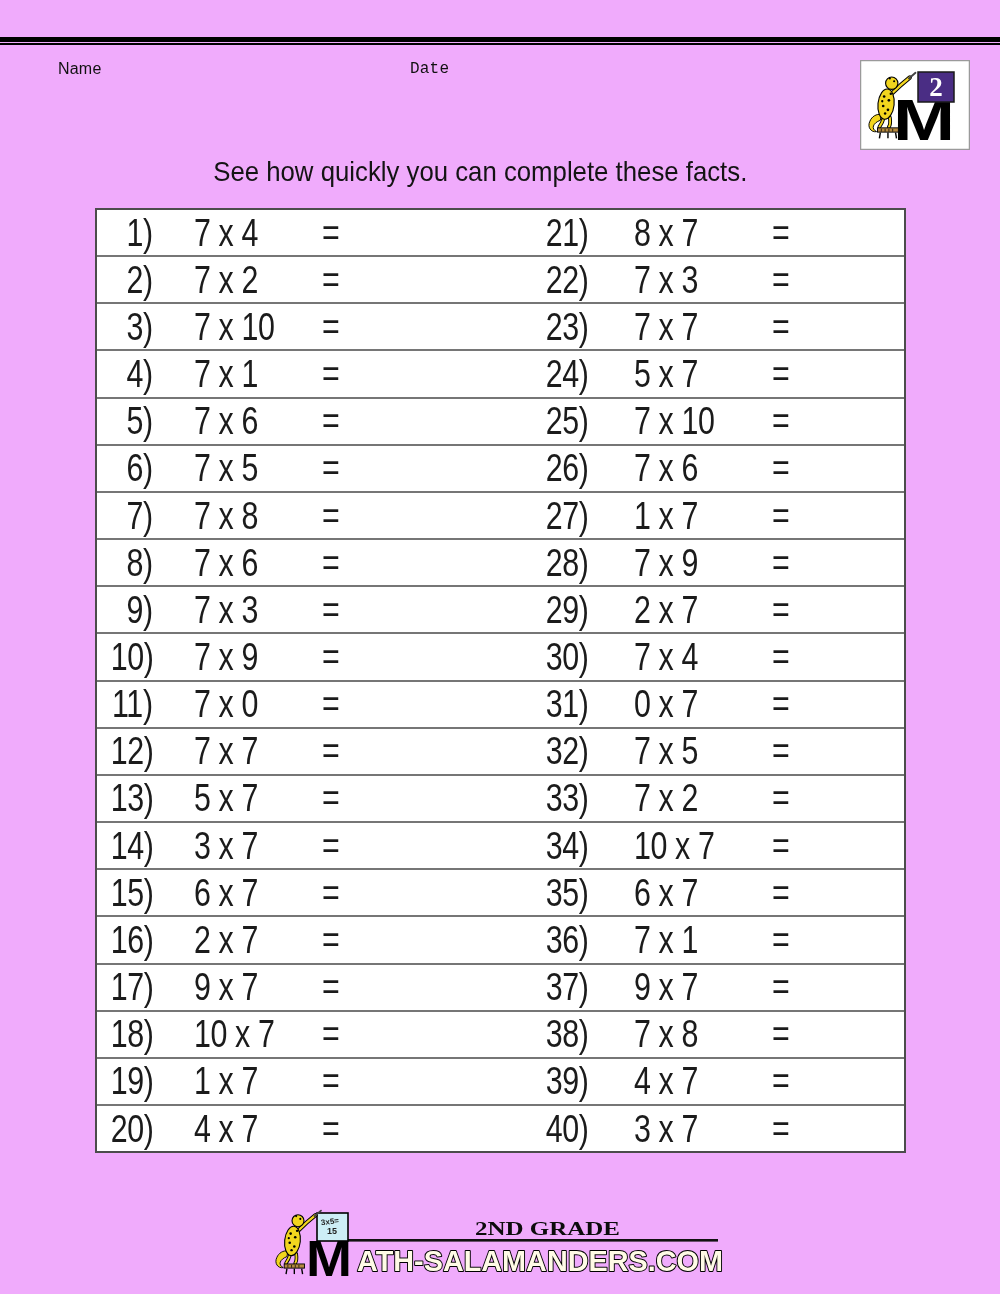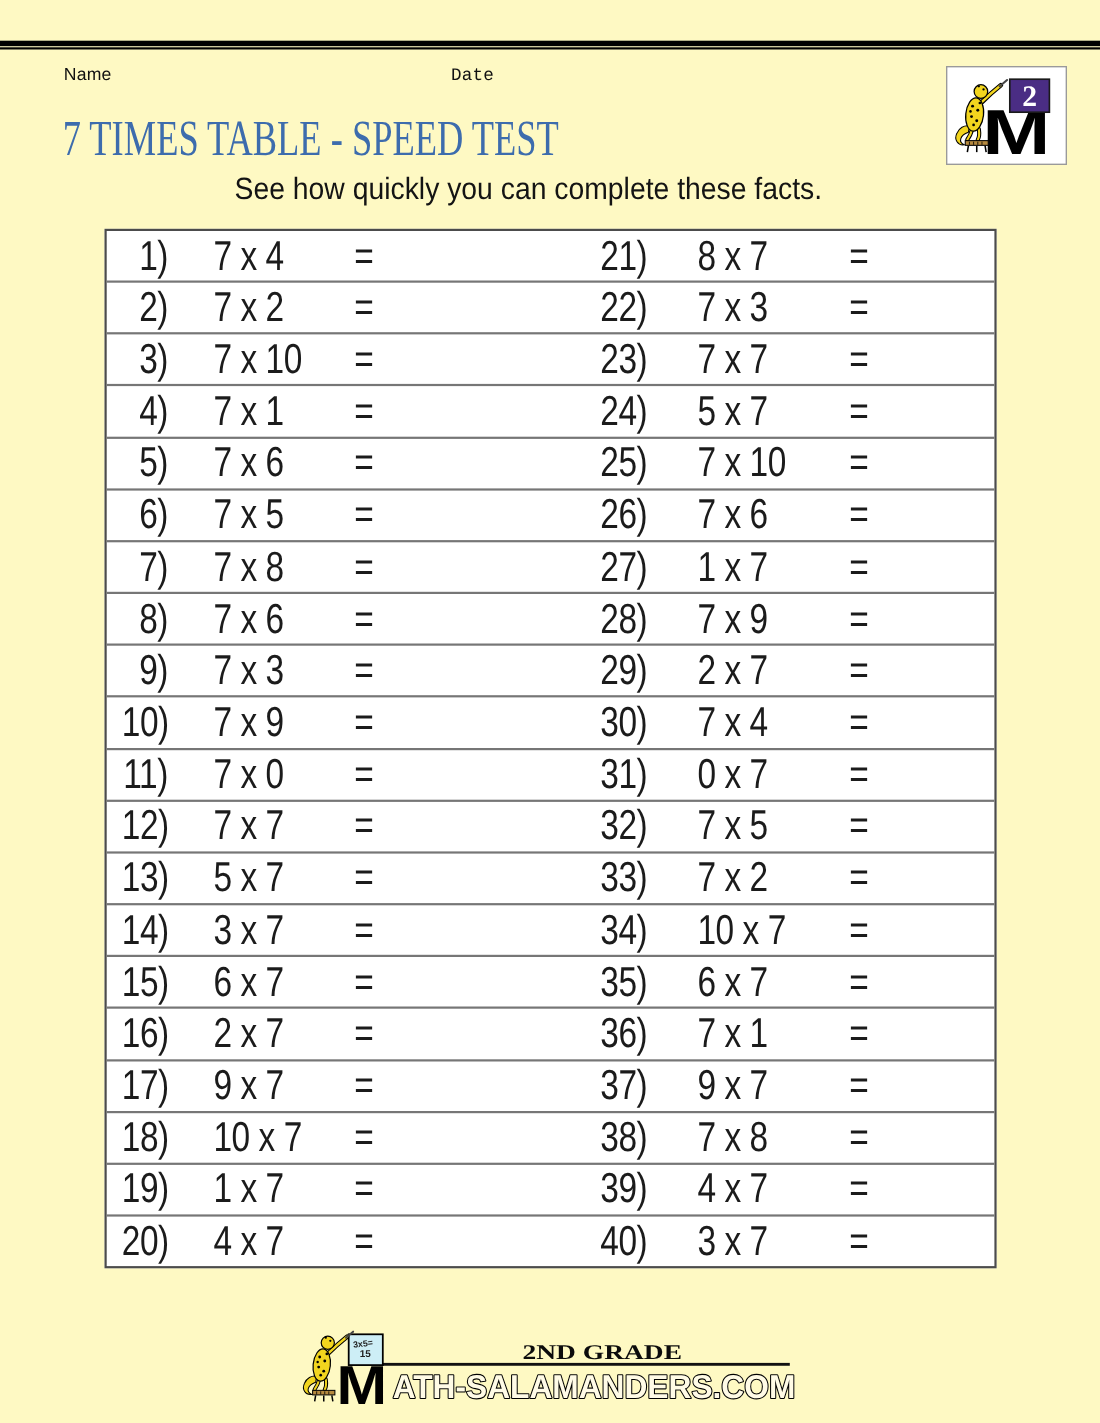--- a/index.html
+++ b/index.html
@@ -1,17 +1,17 @@
 <!DOCTYPE html>
 <html><head>
 <meta charset="utf-8">
 <style>
   html,body{margin:0;padding:0;background:#e8e8e8;}
   #page{
-    position:relative; width:1000px; height:1294px; background:#fef9c3;
+    position:relative; width:1000px; height:1294px; background:#f0abfc;
     font-family:"Liberation Sans",sans-serif; overflow:hidden; margin:0 auto;
   }
   
   .rule-thick{position:absolute; left:0; top:37px; width:1000px; height:5px; background:#000;}
   .rule-thin{position:absolute; left:0; top:43px; width:1000px; height:2px; background:#000;}
 
   .field-label{position:absolute; top:60px; font-size:16px; color:#111; letter-spacing:0.2px;}
   #name-label{left:58px;}
   #date-label{left:410px;font-family:Liberation Mono, monospace;}
 
@@ -97,21 +97,20 @@
       <line x1="13" y1="68" x2="12" y2="74" stroke="#000" stroke-width="1.5"></line>
       <line x1="21" y1="68" x2="21" y2="74" stroke="#000" stroke-width="1.5"></line>
       <line x1="29" y1="68" x2="30" y2="74" stroke="#000" stroke-width="1.5"></line>
       <line x1="14" y1="64" x2="14" y2="67" stroke="#000" stroke-width="0.8"></line>
       <line x1="18" y1="64" x2="18" y2="67" stroke="#000" stroke-width="0.8"></line>
       <line x1="22" y1="64" x2="22" y2="67" stroke="#000" stroke-width="0.8"></line>
       <line x1="26" y1="64" x2="26" y2="67" stroke="#000" stroke-width="0.8"></line>
     </g>
   </svg>
 
-  <div id="title"><span>7 TIMES TABLE - SPEED TEST</span></div>
 
   <div id="subtitle"><span>See how quickly you can complete these facts.</span></div>
 
   <div id="worksheet-table">
     <div class="row">
       <div class="cell num"><span>1)</span></div>
       <div class="cell"></div>
       <div class="cell expr"><span>7 x 4</span></div>
       <div class="cell eq"><span>=</span></div>
       <div class="cell"></div>

